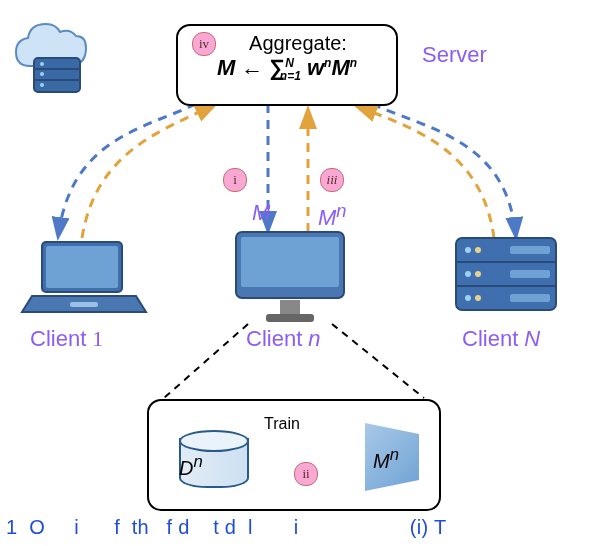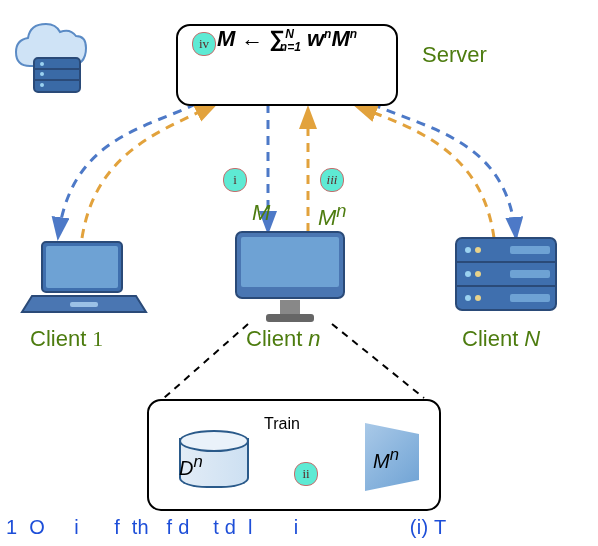--- a/index.html
+++ b/index.html
@@ -8,21 +8,21 @@
     background: #fff;
     width: 598px;
     height: 546px;
     position: relative;
     overflow: hidden;
   }
   svg { position: absolute; top: 0; left: 0; }
   .label {
     position: absolute;
     font-size: 22px;
-    color: #4d7c0f;
+    color: #8b5cf6;
     white-space: nowrap;
   }
   .server-box {
     position: absolute;
     left: 176px; top: 24px;
     width: 218px; height: 78px;
     border: 2px solid #000;
     border-radius: 14px;
     background: #fff;
     text-align: center;
@@ -51,21 +51,21 @@
   }
   .train-label {
     position: absolute;
     left: 264px; top: 415px;
     font-size: 16px;
   }
   .badge {
     position: absolute;
     width: 22px; height: 22px;
     border-radius: 11px;
-    background: #5eead4;
+    background: #f9a8d4;
     border: 1px solid #c56d6d;
     font-size: 13px;
     line-height: 22px;
     text-align: center;
     font-family: "Times New Roman", serif;
     color: #5a2a2a;
   }
   .cylinder {
     position: absolute;
     left: 179px; top: 430px;
@@ -183,20 +183,23 @@
 
   <line x1="248" y1="324" x2="164" y2="398" stroke="#000" stroke-width="2" stroke-dasharray="7 6"></line>
   <line x1="332" y1="324" x2="424" y2="398" stroke="#000" stroke-width="2" stroke-dasharray="7 6"></line>
 
   <line x1="256" y1="458" x2="358" y2="458" stroke="#000" stroke-width="2.5" marker-end="url(#arrBlack)"></line>
 
   <path d="M365 423 L419 434 L419 480 L365 491 Z" fill="none" stroke="#2a5a8a" stroke-width="2"></path>
 </svg>
 
 <div class="server-box">
+  <div>
+    <span class="agg-label">Aggregate:</span>
+  </div>
   <div class="formula">
     <span style="font-style:italic">M</span>
     <span style="font-style:normal"> ← </span>
     <span class="sum">∑</span><sup style="font-style:italic">N</sup><sub style="font-style:italic; margin-left:-14px;">n=1</sub>
     <span style="font-style:italic"> w</span><sup style="font-style:italic">n</sup><span style="font-style:italic">M</span><sup style="font-style:italic">n</sup>
   </div>
 </div>
 <div class="badge" style="left:192px; top:32px;">iv</div>
 <div class="label" style="left:422px; top:42px;">Server</div>
 

